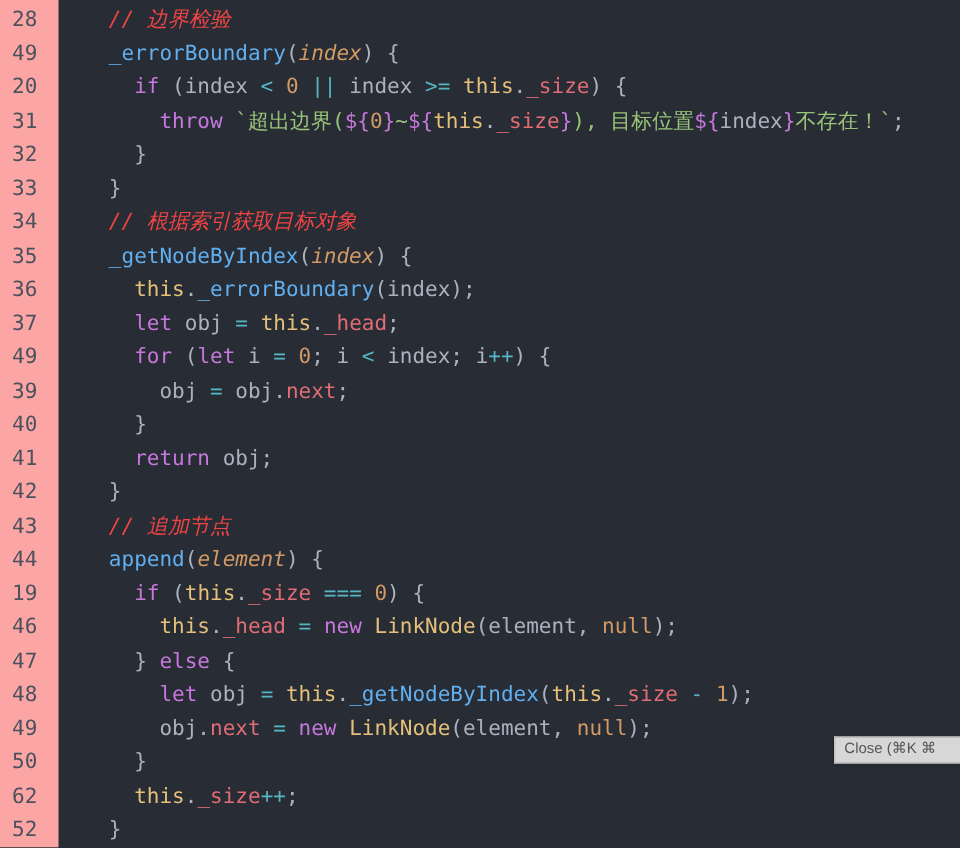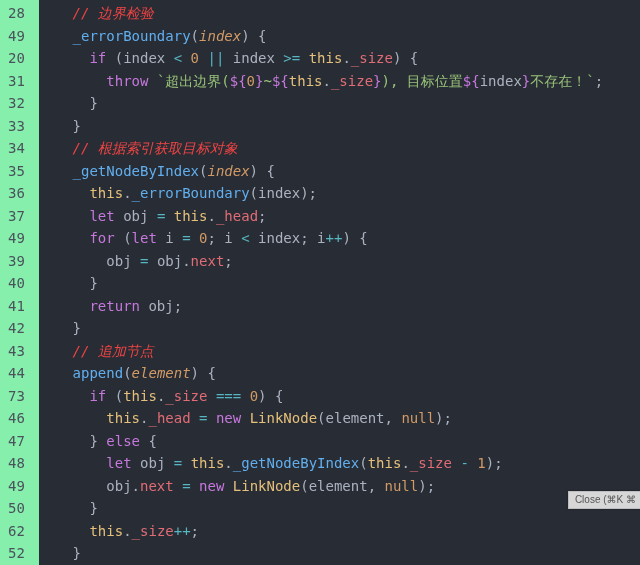--- a/index.html
+++ b/index.html
@@ -11,21 +11,21 @@
     background: #282c34;
     font-family: Menlo, Consolas, "DejaVu Sans Mono", monospace;
     font-size: 14px;
   }
   .editor {
     display: flex;
     height: 100%;
     position: relative;
   }
   .gutter {
-    background: #86efac;
+    background: #fca5a5;
     color: #4b525d;
     text-align: right;
     padding: 2px 14px 2px 8px;
     user-select: none;
     flex: 0 0 auto;
   }
   .gutter div {
     height: 22.5px;
     line-height: 22.5px;
   }
@@ -51,21 +51,21 @@
   .tok-st  { color: #98c379; margin-top: 35px; }                        
   .tok-si  { color: #c678dd; }                        
   .close-widget {
     position: absolute;
     right: 0;
     bottom: 56px;
     background: #d7d7d7;
     color: #555;
     font-size: 10px;
     font-family: -apple-system, Helvetica, Arial, sans-serif;
-    padding: 2px 4px 2px 6px;
+    padding: 2px 16px 2px 6px;
     border: 1px solid #bfbfbf;
     border-right: none;
     box-shadow: 0 0 2px rgba(0,0,0,0.3);
     line-height: 12px;
   }
 </style>
 </head>
 <body>
 
 <div class="editor">
@@ -80,21 +80,21 @@
       <div>35</div>
       <div>36</div>
       <div>37</div>
       <div>49</div>
       <div>39</div>
       <div>40</div>
       <div>41</div>
       <div>42</div>
       <div>43</div>
       <div>44</div>
-      <div>73</div>
+      <div>19</div>
       <div>46</div>
       <div>47</div>
       <div>48</div>
       <div>49</div>
       <div>50</div>
       <div>62</div>
       <div>52</div>
     </div>
   <div class="code"><div class="line">    <span class="tok-c">// 边界检验</span></div><div class="line">    <span class="tok-fn">_errorBoundary</span><span class="tok-pu">(</span><span class="tok-pr">index</span><span class="tok-pu">) {</span></div><div class="line">      <span class="tok-kw">if</span><span class="tok-pu"> (index </span><span class="tok-op">&lt;</span><span class="tok-pu"> </span><span class="tok-nu">0</span><span class="tok-pu"> </span><span class="tok-op">||</span><span class="tok-pu"> index </span><span class="tok-op">&gt;=</span><span class="tok-pu"> </span><span class="tok-th">this</span><span class="tok-pu">.</span><span class="tok-va">_size</span><span class="tok-pu">) {</span></div><div class="line">        <span class="tok-kw">throw</span><span class="tok-pu"> </span><span class="tok-st">`超出边界(</span><span class="tok-si">${</span><span class="tok-nu">0</span><span class="tok-si">}</span><span class="tok-st">~</span><span class="tok-si">${</span><span class="tok-th">this</span><span class="tok-pu">.</span><span class="tok-va">_size</span><span class="tok-si">}</span><span class="tok-st">), 目标位置</span><span class="tok-si">${</span><span class="tok-pu">index</span><span class="tok-si">}</span><span class="tok-st">不存在！`</span><span class="tok-pu">;</span></div><div class="line">      <span class="tok-pu">}</span></div><div class="line">    <span class="tok-pu">}</span></div><div class="line">    <span class="tok-c">// 根据索引获取目标对象</span></div><div class="line">    <span class="tok-fn">_getNodeByIndex</span><span class="tok-pu">(</span><span class="tok-pr">index</span><span class="tok-pu">) {</span></div><div class="line">      <span class="tok-th">this</span><span class="tok-pu">.</span><span class="tok-fn">_errorBoundary</span><span class="tok-pu">(index);</span></div><div class="line">      <span class="tok-kw">let</span><span class="tok-pu"> obj </span><span class="tok-op">=</span><span class="tok-pu"> </span><span class="tok-th">this</span><span class="tok-pu">.</span><span class="tok-va">_head</span><span class="tok-pu">;</span></div><div class="line">      <span class="tok-kw">for</span><span class="tok-pu"> (</span><span class="tok-kw">let</span><span class="tok-pu"> i </span><span class="tok-op">=</span><span class="tok-pu"> </span><span class="tok-nu">0</span><span class="tok-pu">; i </span><span class="tok-op">&lt;</span><span class="tok-pu"> index; i</span><span class="tok-op">++</span><span class="tok-pu">) {</span></div><div class="line">        <span class="tok-pu">obj </span><span class="tok-op">=</span><span class="tok-pu"> obj.</span><span class="tok-va">next</span><span class="tok-pu">;</span></div><div class="line">      <span class="tok-pu">}</span></div><div class="line">      <span class="tok-kw">return</span><span class="tok-pu"> obj;</span></div><div class="line">    <span class="tok-pu">}</span></div><div class="line">    <span class="tok-c">// 追加节点</span></div><div class="line">    <span class="tok-fn">append</span><span class="tok-pu">(</span><span class="tok-pr">element</span><span class="tok-pu">) {</span></div><div class="line">      <span class="tok-kw">if</span><span class="tok-pu"> (</span><span class="tok-th">this</span><span class="tok-pu">.</span><span class="tok-va">_size</span><span class="tok-pu"> </span><span class="tok-op">===</span><span class="tok-pu"> </span><span class="tok-nu">0</span><span class="tok-pu">) {</span></div><div class="line">        <span class="tok-th">this</span><span class="tok-pu">.</span><span class="tok-va">_head</span><span class="tok-pu"> </span><span class="tok-op">=</span><span class="tok-pu"> </span><span class="tok-kw">new</span><span class="tok-pu"> </span><span class="tok-th">LinkNode</span><span class="tok-pu">(element, </span><span class="tok-nu">null</span><span class="tok-pu">);</span></div><div class="line">      <span class="tok-pu">} </span><span class="tok-kw">else</span><span class="tok-pu"> {</span></div><div class="line">        <span class="tok-kw">let</span><span class="tok-pu"> obj </span><span class="tok-op">=</span><span class="tok-pu"> </span><span class="tok-th">this</span><span class="tok-pu">.</span><span class="tok-fn">_getNodeByIndex</span><span class="tok-pu">(</span><span class="tok-th">this</span><span class="tok-pu">.</span><span class="tok-va">_size</span><span class="tok-pu"> </span><span class="tok-op">-</span><span class="tok-pu"> </span><span class="tok-nu">1</span><span class="tok-pu">);</span></div><div class="line">        <span class="tok-pu">obj.</span><span class="tok-va">next</span><span class="tok-pu"> </span><span class="tok-op">=</span><span class="tok-pu"> </span><span class="tok-kw">new</span><span class="tok-pu"> </span><span class="tok-th">LinkNode</span><span class="tok-pu">(element, </span><span class="tok-nu">null</span><span class="tok-pu">);</span></div><div class="line">      <span class="tok-pu">}</span></div><div class="line">      <span class="tok-th">this</span><span class="tok-pu">.</span><span class="tok-va">_size</span><span class="tok-op">++</span><span class="tok-pu">;</span></div><div class="line">    <span class="tok-pu">}</span></div></div>
   <div class="close-widget">

